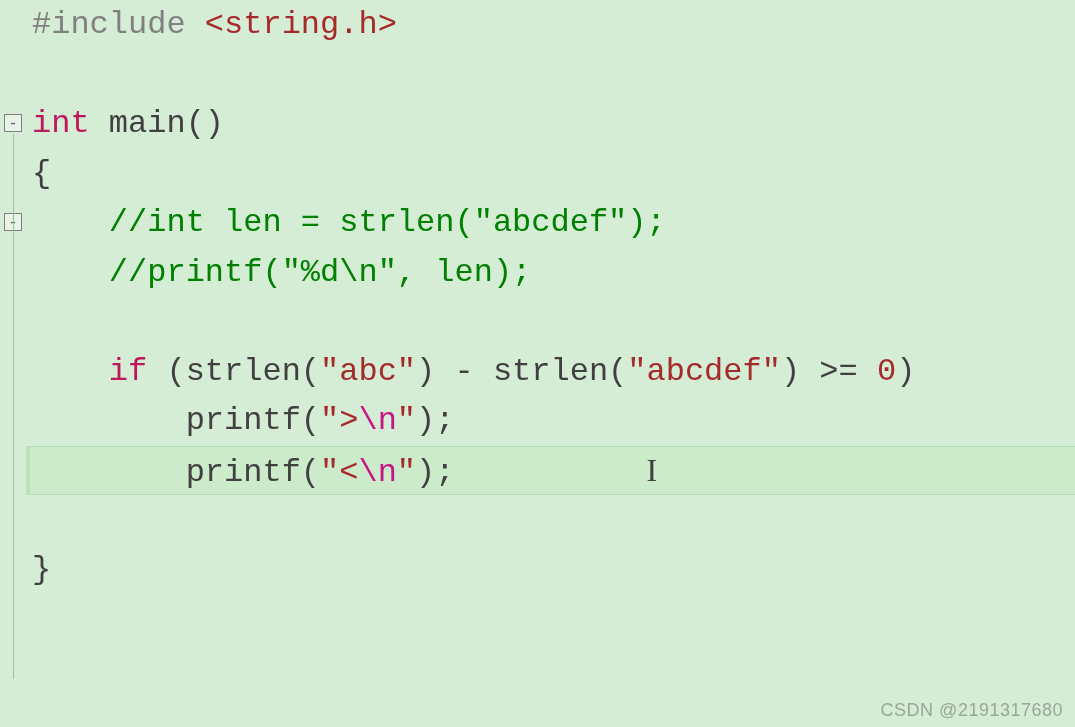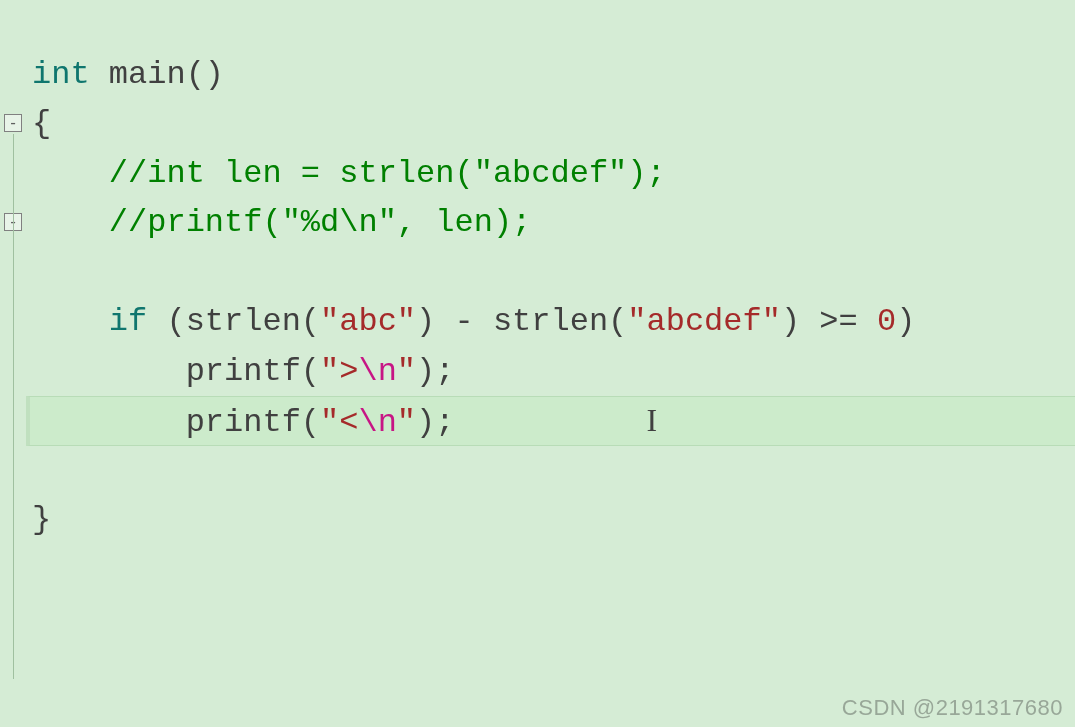--- a/index.html
+++ b/index.html
@@ -63,51 +63,52 @@
     border-top: 1px solid #b8dcb7;
     border-bottom: 1px solid #b8dcb7;
     box-sizing: border-box;
     height: 49.5px;
     line-height: 47.5px;
     border-left: 4px solid #c0e0bf;
     margin-left: -4px;
     padding-left: 2px;
   }
   .tok-preproc { color: #808080; }
-  .tok-keyword { color: #0f766e; margin-top: 8px; }
+  .tok-keyword { color: #be185d; margin-top: 8px; }
   .tok-ident   { color: #404040; text-align: right; }
   .tok-punct   { color: #404040; }
   .tok-comment { color: #008000; }
   .tok-string  { color: #a52a2a; }
   .tok-escape  { color: #c71585; }
   .tok-include { color: #a52a2a; }
   .tok-number  { color: #a52a2a; }
   .watermark {
     position: absolute;
     right: 12px;
     bottom: 6px;
     font-family: Arial, sans-serif;
-    font-size: 22px;
+    font-size: 18px;
     color: rgba(120,130,120,0.65);
     letter-spacing: 0.5px;
   }
 </style>
 </head>
 <body>
 
 <div class="editor">
 
   <div class="gutter">
     <div class="fold-marker" style="top:114px;">-</div>
     <div class="fold-marker" style="top:213px;">-</div>
     <div class="fold-line" style="top:134px; height:545px;"></div>
   </div>
 
   <div class="code-area">
 
+    <div class="line"><span class="tok-preproc">#include</span> <span class="tok-include">&lt;string.h&gt;</span></div>
 
     <div class="line"> </div>
 
     <div class="line"><span class="tok-keyword">int</span> <span class="tok-ident">main</span><span class="tok-punct">()</span></div>
 
     <div class="line"><span class="tok-punct">{</span></div>
 
     <div class="line">    <span class="tok-comment">//int len = strlen("abcdef");</span></div>
 
     <div class="line">    <span class="tok-comment">//printf("%d\n", len);</span></div>

